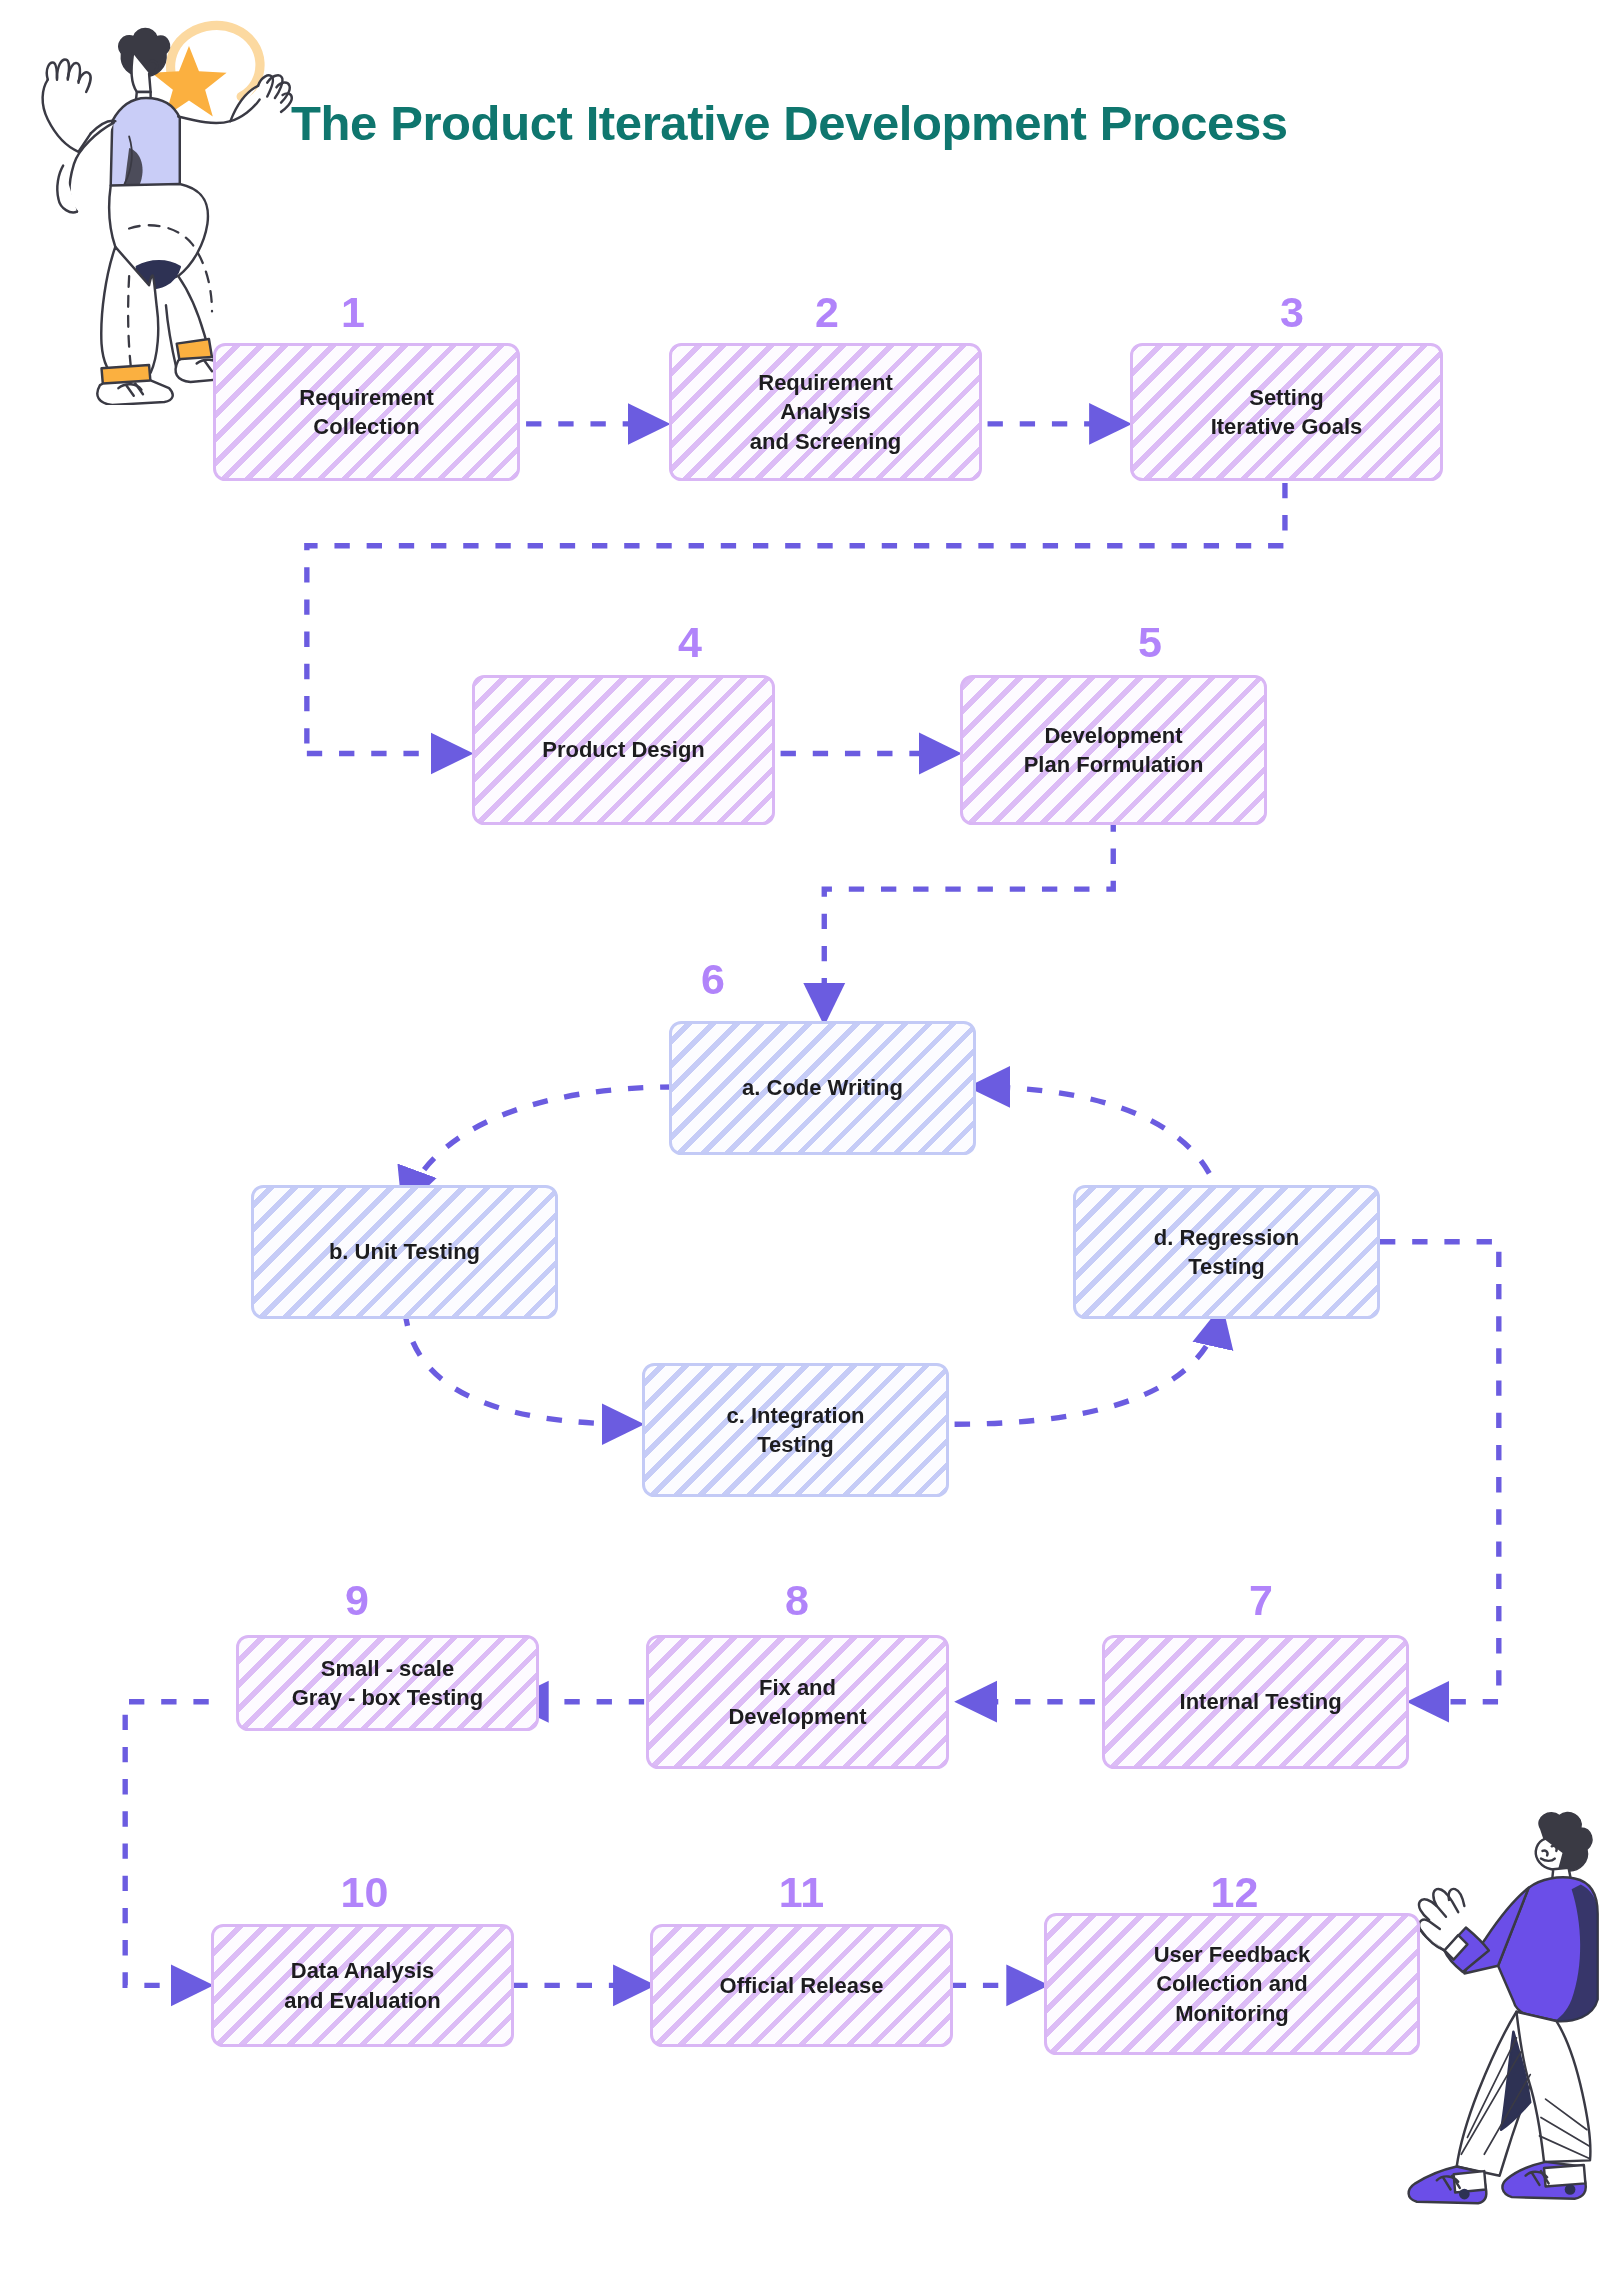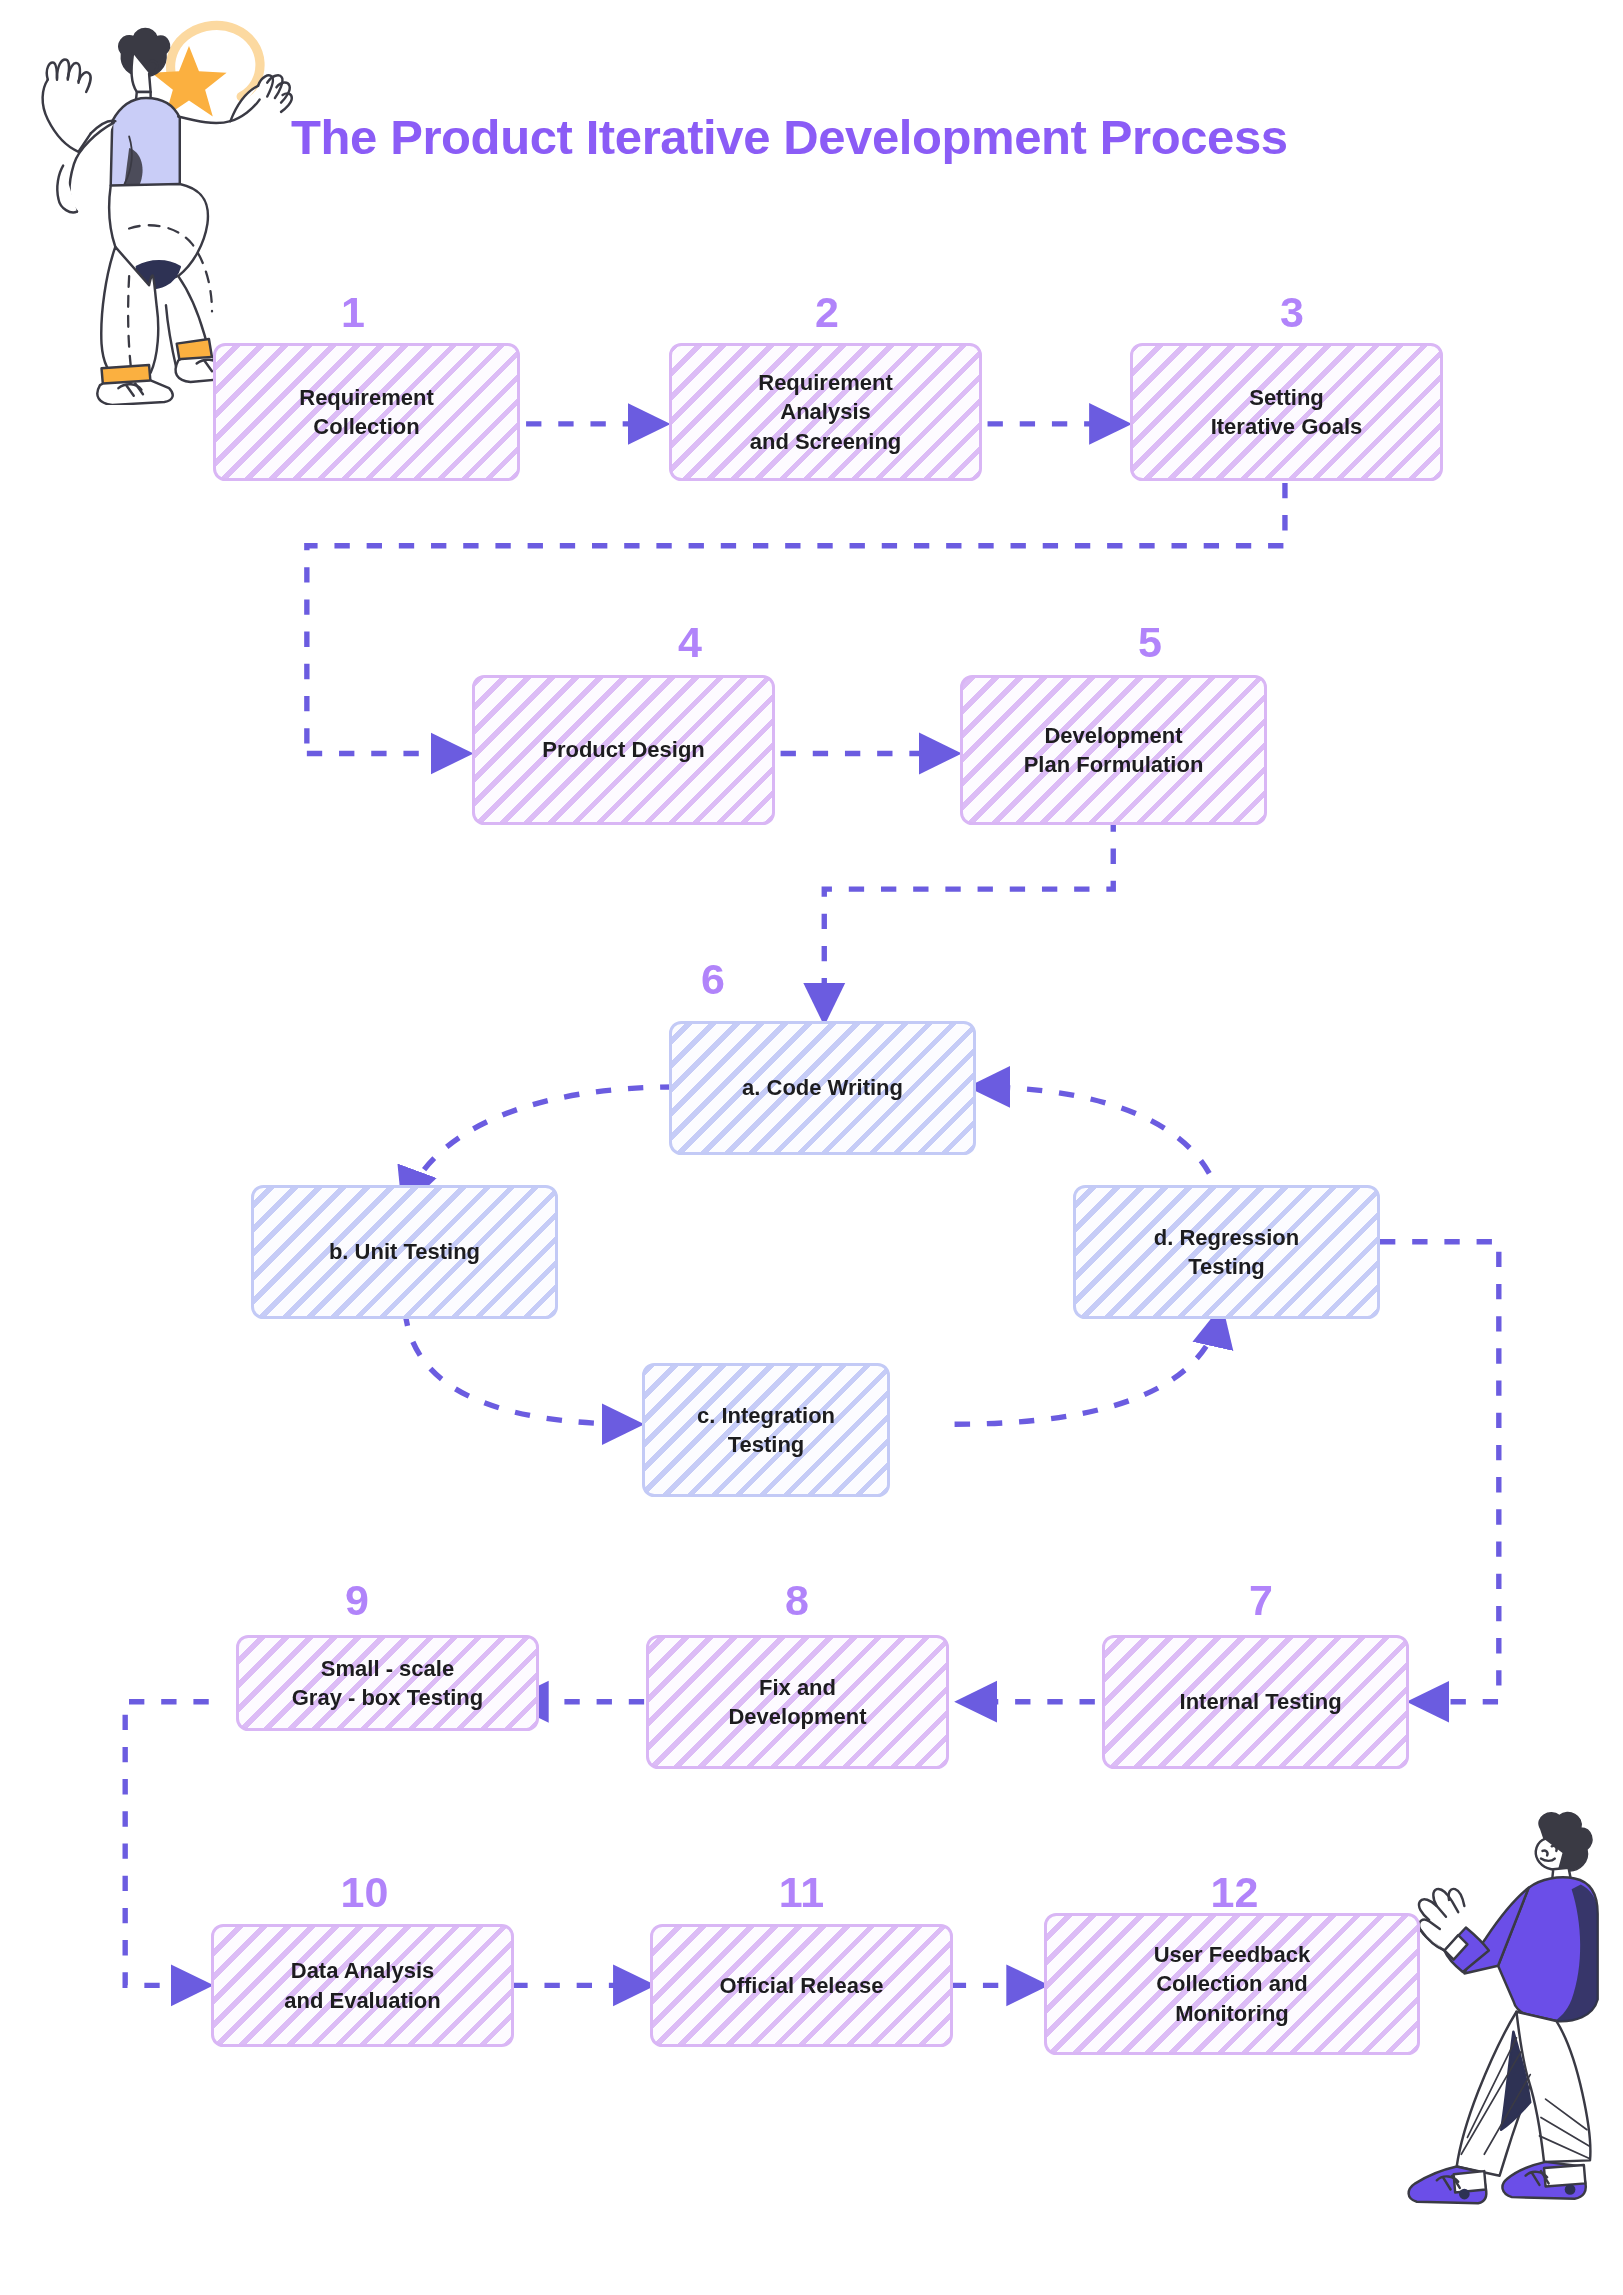--- a/index.html
+++ b/index.html
@@ -4,22 +4,22 @@
 <style>
   html,body{margin:0;padding:0;background:#ffffff;}
   body{
     width:1624px;height:2295px;position:relative;overflow:hidden;
     font-family:"Liberation Sans","DejaVu Sans",sans-serif;
   }
   #stage{position:absolute;left:0;top:0;width:1624px;height:2295px;}
 
   
   .page-title{
-    position:absolute;left:291px;top:109px;
-    font-size:49px;font-weight:700;color:#8b5cf6;
+    position:absolute;left:291px;top:95px;
+    font-size:49px;font-weight:700;color:#0f766e;
     letter-spacing:-0.4px;white-space:nowrap;
   }
 
   
   .node{
     position:absolute;box-sizing:border-box;
     border-radius:12.3px;
     display:flex;align-items:center;justify-content:center;
     text-align:center;
     font-weight:700;color:#1d1d1f;
@@ -146,21 +146,21 @@
 
   <div class="stepnum" style="left:690px;top:958px;width:46px;">6</div>
   <div class="node blue" style="left:251px;top:1185px;width:307px;height:134px;font-size:22px;">
     <span class="lbl">b. Unit Testing</span>
   </div>
 
   <div class="node blue" style="left:669px;top:1021px;width:307px;height:134px;font-size:22px;">
     <span class="lbl">a. Code Writing</span>
   </div>
 
-  <div class="node blue" style="left:642px;top:1363px;width:248px;height:134px;font-size:22px;">
+  <div class="node blue" style="left:642px;top:1363px;width:307px;height:134px;font-size:22px;">
     <span class="lbl">c. Integration
 Testing</span>
   </div>
 
   <div class="node blue" style="left:1073px;top:1185px;width:307px;height:134px;font-size:22px;">
     <span class="lbl">d. Regression
 Testing</span>
   </div>
 
   <div class="stepnum" style="left:1238px;top:1579px;width:46px;">7</div>

